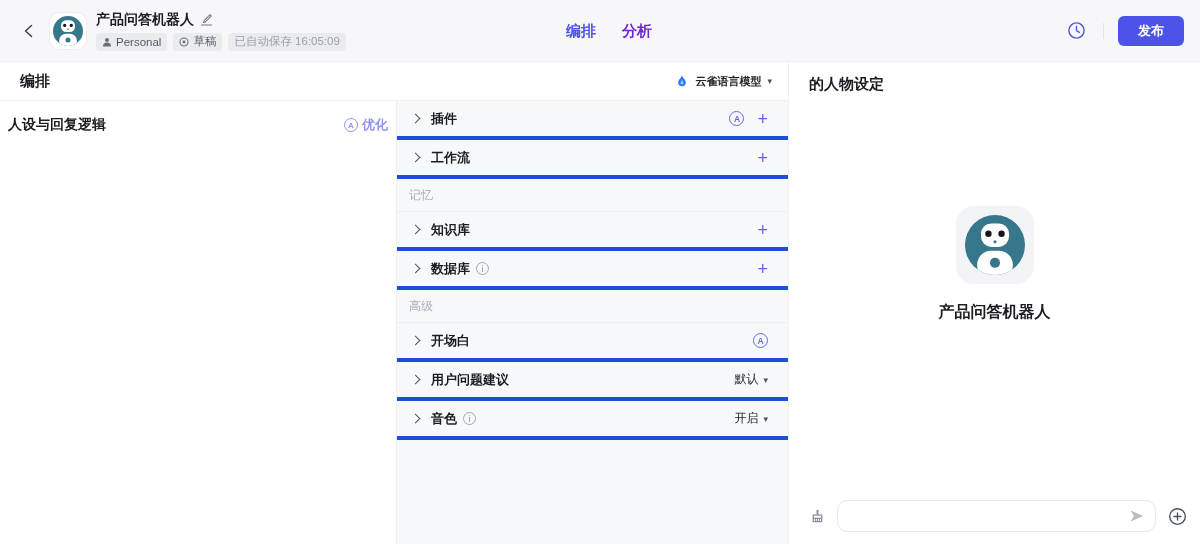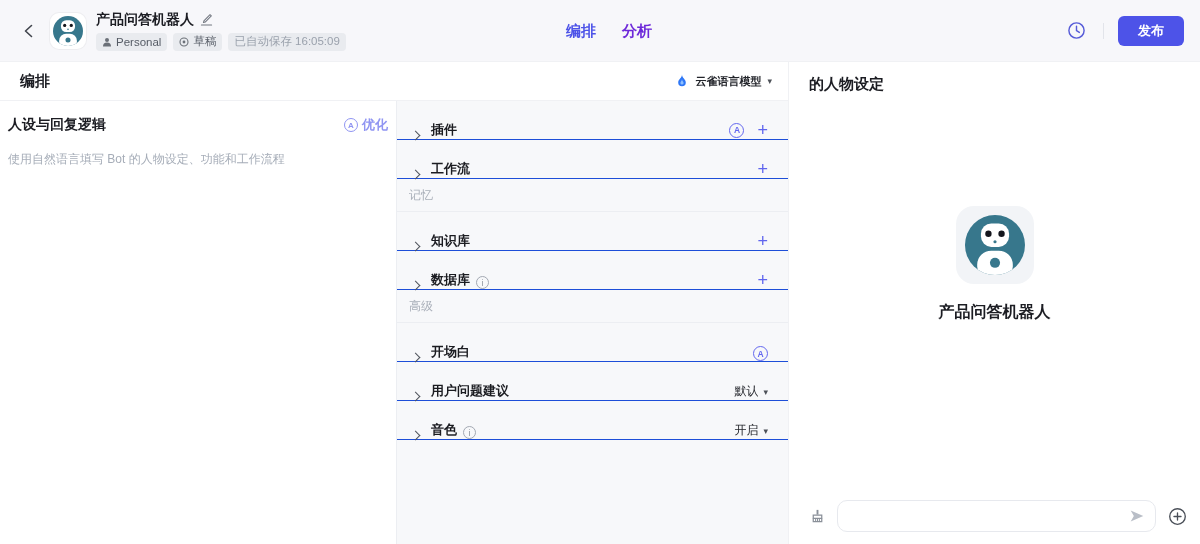--- a/index.html
+++ b/index.html
@@ -66,22 +66,22 @@
   }
   .model-btn { display:flex; align-items:center; gap:6px; cursor:pointer; }
   .model-label { font-size:11px; font-weight:bold; color:#23252b; }
   .caret { font-size:9px; color:#4d5158; }
   .mid-body { flex:1; background:#f7f8fa; border-left:1px solid #eceef2; }
   .grp-label {
     height:33px; display:flex; align-items:center; padding:0 12px;
     font-size:12px; color:#a9afb9; border-bottom:1px solid #eceef2;
   }
   .mid-row {
-    height:39px; display:flex; align-items:flex-end; padding:0 20px 0 12px;
-    border-bottom:1px solid #1d4ed8; cursor:pointer;
+    height:39px; display:flex; align-items:center; padding:0 20px 0 12px;
+    border-bottom:4px solid #1d4ed8; cursor:pointer;
   }
   .chev { width:7px; height:7px; border-right:1.6px solid #4f545c; border-bottom:1.6px solid #4f545c; transform:rotate(-45deg); margin:0 4px 0 3px; flex:none; }
   .row-label { font-size:13px; font-weight:bold; color:#1b1c21; margin-left:8px; }
   .row-right { margin-left:auto; display:flex; align-items:center; gap:13px; }
   .circle-a {
     width:15px; height:15px; border:1.3px solid #6468ef; border-radius:50%;
     font-size:8.5px; font-weight:bold; color:#6468ef;
     display:flex; align-items:center; justify-content:center; cursor:pointer;
   }
   .plus-btn { color:#6065ee; font-size:18px; font-weight:300; line-height:1; cursor:pointer; }
@@ -188,21 +188,20 @@
   <div class="col-left">
     <div class="panel-head">编排</div>
     <div class="left-content">
       <div class="persona-row">
         <span class="persona-title">人设与回复逻辑</span>
         <span class="optimize-btn">
           <span class="circle-a-lite">A</span>
           <span>优化</span>
         </span>
       </div>
-      <div class="persona-desc">使用自然语言填写 Bot 的人物设定、功能和工作流程</div>
     </div>
   </div>
 
   <div class="col-mid">
     <div class="mid-head">
       <span class="model-btn">
         <svg width="14" height="14" viewBox="0 0 14 14">
             <path d="M7 0.5 C7 4 3.2 5.2 3.2 8.4 a3.8 3.8 0 0 0 7.6 0 C10.8 5.2 7 4 7 0.5 Z" fill="#2e77f6"></path>
             <path d="M7 5 C7 7 5.4 7.6 5.4 9 a1.6 1.6 0 0 0 3.2 0 C8.6 7.6 7 7 7 5 Z" fill="#8fc0ff"></path>
           </svg>

